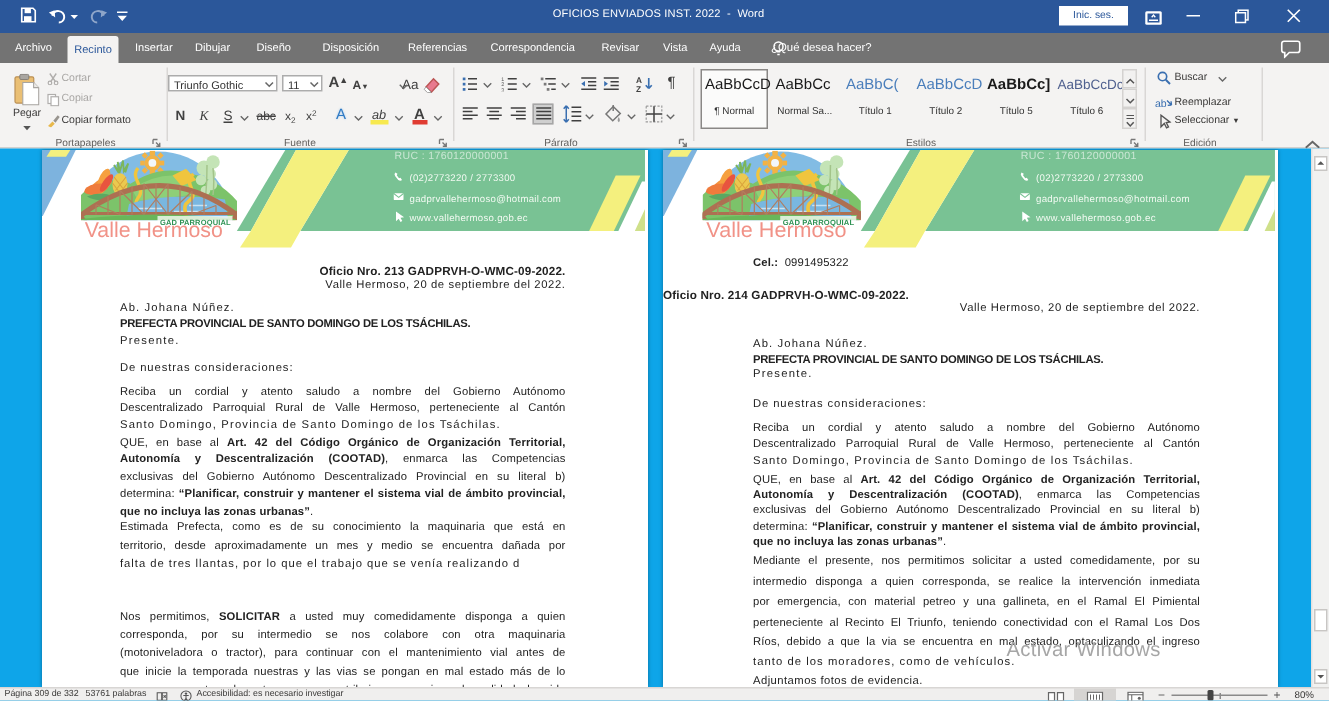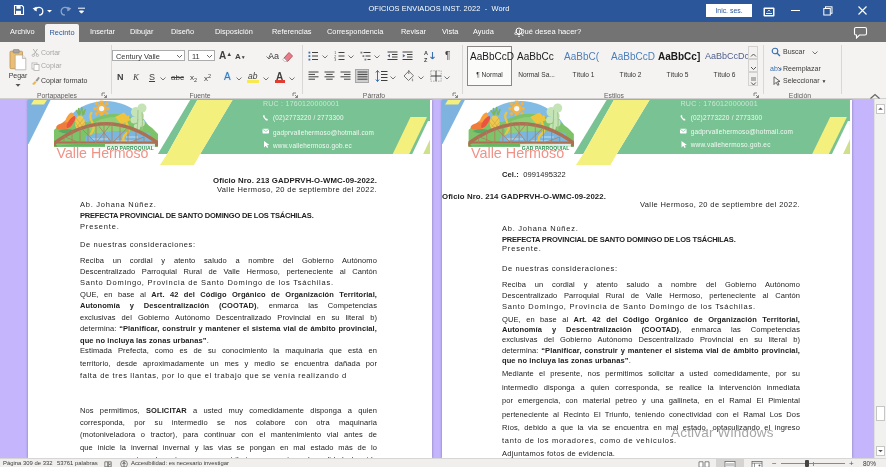--- a/index.html
+++ b/index.html
@@ -12,21 +12,21 @@
 .tab { position:absolute; top:0; height:20px; font-size:7.4px; color:#fff; line-height:20px; }
 #inicio-tab { position:absolute; top:24px; left:45px; width:34px; height:18px; background:#f4f3f2; border-radius:2px 2px 0 0; color:#2b579a; font-size:7.4px; text-align:center; line-height:18px; z-index:5; }
 
 #ribbon { position:absolute; top:42px; left:0; width:886px; height:57px; background:#f4f3f2; border-bottom:1px solid #d2d0ce; }
 .gsep { position:absolute; top:3px; width:1px; height:49px; background:#d9d7d5; }
 .glabel { position:absolute; top:49.5px; font-size:6.8px; color:#605e5c; width:80px; text-align:center; }
 .launcher { position:absolute; top:50px; width:7px; height:7px; }
 .rtxt { position:absolute; font-size:7px; color:#3b3a39; }
 .gray { color:#a8a6a4; }
 
-#doc { position:absolute; top:99px; left:0; width:886px; height:359px; background:#c4b5fd; overflow:hidden; }
+#doc { position:absolute; top:99px; left:0; width:886px; height:359px; background:#0ea5e9; overflow:hidden; }
 .page { position:absolute; top:1px; background:#fff; height:358px; overflow:hidden; box-shadow:0 0 2.5px rgba(0,0,0,0.35); }
 #page1 { left:28px; width:404px; }
 #page2 { left:442px; width:410px; }
 .t { position:absolute; font-size:7.5px; line-height:9px; color:#222; letter-spacing:0.4px; white-space:nowrap; }
 .jpar { position:absolute; color:#222; }
 .jpar div { font-size:7.5px; letter-spacing:0.1px; text-align:justify; text-align-last:justify; }
 .jpar div.last { text-align:left; text-align-last:left; letter-spacing:0.7px; }
 
 #vscroll { position:absolute; top:99px; left:874px; width:12px; height:359px; background:#f1f1f0; border-left:1px solid #e3e1e0; }
 .sbtn { position:absolute; left:1px; width:9px; height:10px; background:#fff; border:1px solid #c8c6c4; text-align:center; line-height:6px; }
@@ -148,21 +148,21 @@
   <svg class="abs" style="left:31px;top:19.5px" width="9" height="9" viewBox="0 0 9 9">
       <rect x="1" y="1" width="5" height="6" fill="#fff" stroke="#b0aeac" stroke-width="0.8"></rect>
       <rect x="3" y="2.5" width="5" height="6" fill="#fff" stroke="#b0aeac" stroke-width="0.8"></rect>
     </svg>
   <svg class="abs" style="left:31px;top:33.5px" width="9" height="9" viewBox="0 0 9 9">
       <path d="M1 8 L4 5 L5.5 6.5 L3 9" fill="#e8b84b"></path>
       <path d="M4.5 4.5 L7.5 0.8 L8.8 2 L6 5.8 Z" fill="#98948e"></path>
     </svg>
 
   <div class="abs" style="left:112px;top:7.5px;width:73px;height:11.5px;background:#fff;border:1px solid #acacac">
-    <div class="abs" style="left:3px;top:1.5px;font-size:7.4px;color:#333">Century Valle</div>
+    <div class="abs" style="left:3px;top:1.5px;font-size:7.4px;color:#333">Triunfo Gothic</div>
     <svg class="abs" style="right:1px;top:3px" width="7" height="5" viewBox="0 0 7 5">
         <path d="M1 1 L3.5 3.5 L6 1" stroke="#666" stroke-width="1" fill="none"></path>
       </svg>
   </div>
   <div class="abs" style="left:188px;top:7.5px;width:27px;height:11.5px;background:#fff;border:1px solid #acacac">
     <div class="abs" style="left:3px;top:1.5px;font-size:7.4px;color:#333">11</div>
     <svg class="abs" style="right:1px;top:3px" width="7" height="5" viewBox="0 0 7 5">
         <path d="M1 1 L3.5 3.5 L6 1" stroke="#666" stroke-width="1" fill="none"></path>
       </svg>
   </div>
@@ -481,21 +481,21 @@
     </div>
     <div class="jpar" style="top:245.4px;left:52px;width:297px">
       <div style="line-height:12.5px">Estimada Prefecta, como es de su conocimiento la maquinaria que está en</div>
       <div style="line-height:12.5px">territorio, desde aproximadamente un mes y medio se encuentra dañada por</div>
       <div class="last" style="line-height:12.5px;letter-spacing:0.65px">falta de tres llantas, por lo que el trabajo que se venía realizando d</div>
     </div>
     <div class="jpar" style="top:304.6px;left:52px;width:297px">
       <div style="line-height:12.4px">Nos permitimos, <b>SOLICITAR</b> a usted muy comedidamente disponga a quien</div>
       <div style="line-height:12.4px">corresponda, por su intermedio se nos colabore con otra maquinaria</div>
       <div style="line-height:12.4px">(motoniveladora o tractor), para continuar con el mantenimiento vial antes de</div>
-      <div style="line-height:12.4px">que inicie la invernal invernal y las vias se pongan en mal estado más de lo</div>
+      <div style="line-height:12.4px">que inicie la temporada nuestras y las vias se pongan en mal estado más de lo</div>
       <div style="line-height:12.4px">que se encuentra; de esta manera contribuimos a mejorar la calidad de vida</div>
     </div>
   </div>
   <div id="page2" class="page">
     <svg class="abs" style="left:0;top:0" width="410" height="66" viewBox="0 0 404 66" preserveAspectRatio="none">
         <use href="#lhead"></use>
       </svg>
     <div class="t" style="top:70px;left:60px;letter-spacing:0.1px"><b>Cel.:</b>&nbsp; 0991495322</div>
     <div class="t" style="top:91.7px;left:0;width:358px;text-align:left;font-weight:bold;font-size:7.8px;letter-spacing:0.1px">Oficio Nro. 214 GADPRVH-O-WMC-09-2022.</div>
     <div class="t" style="top:100.4px;left:0;width:358px;text-align:right">Valle Hermoso, 20 de septiembre del 2022.</div>

